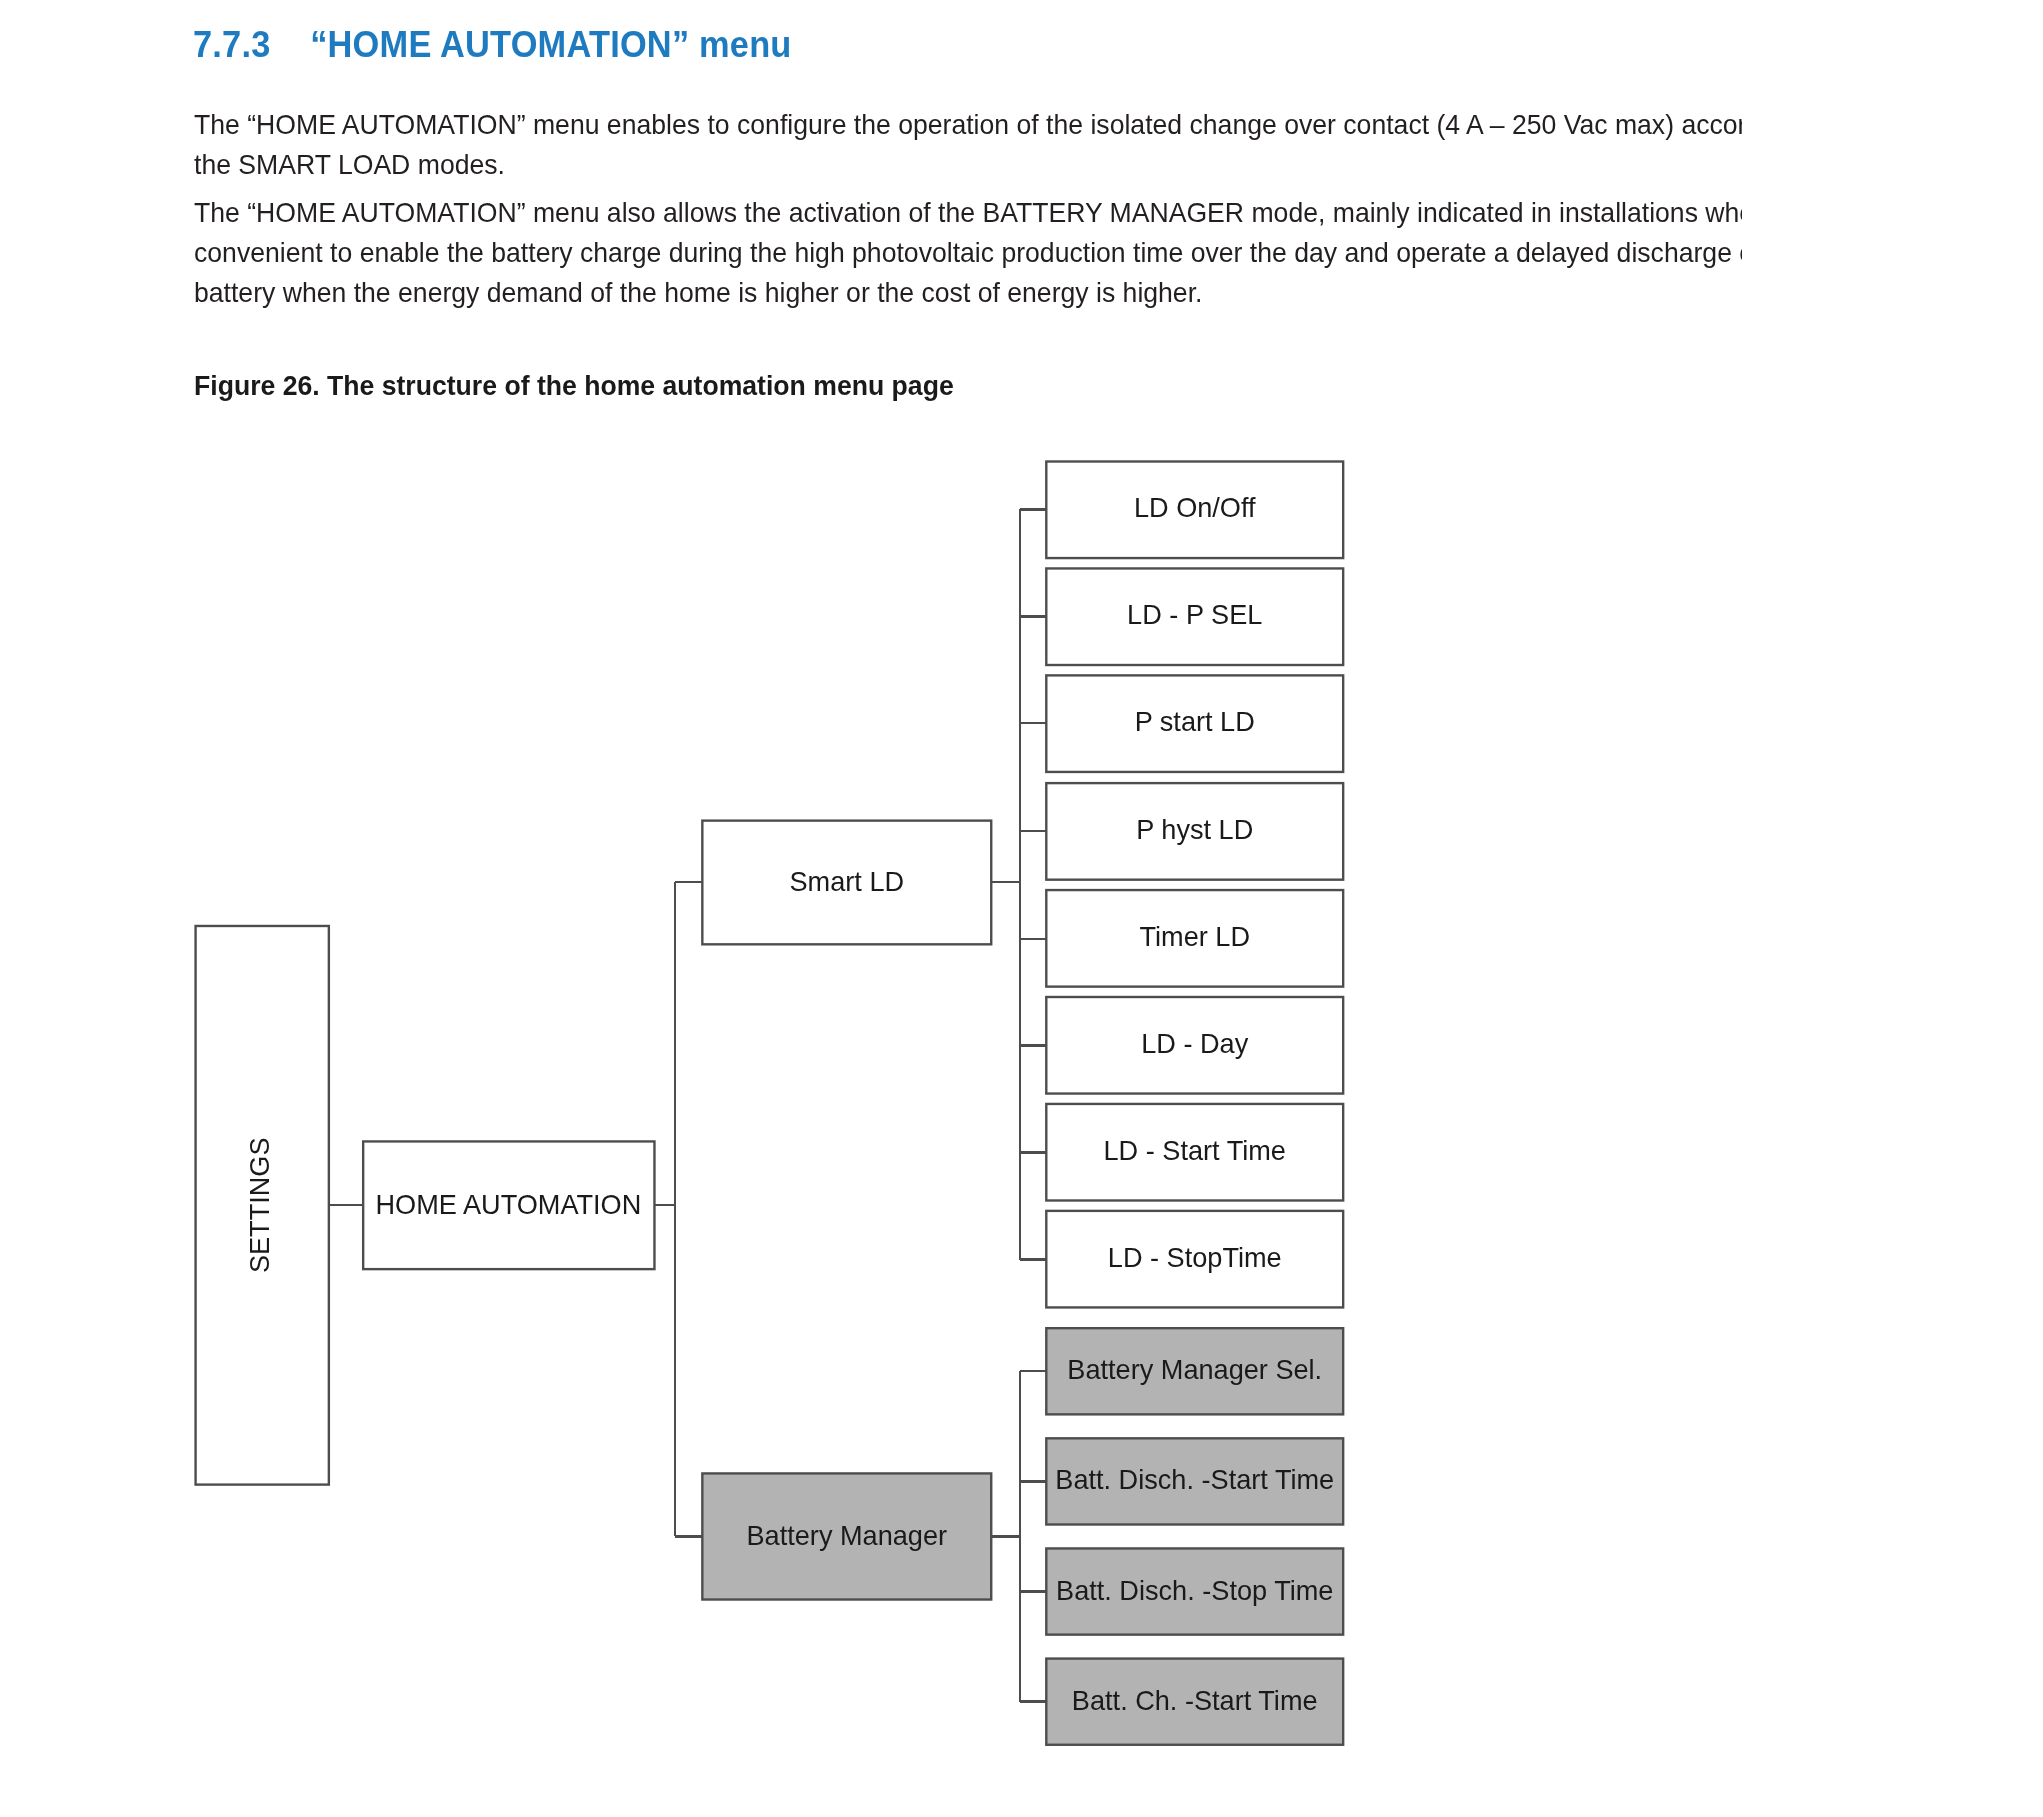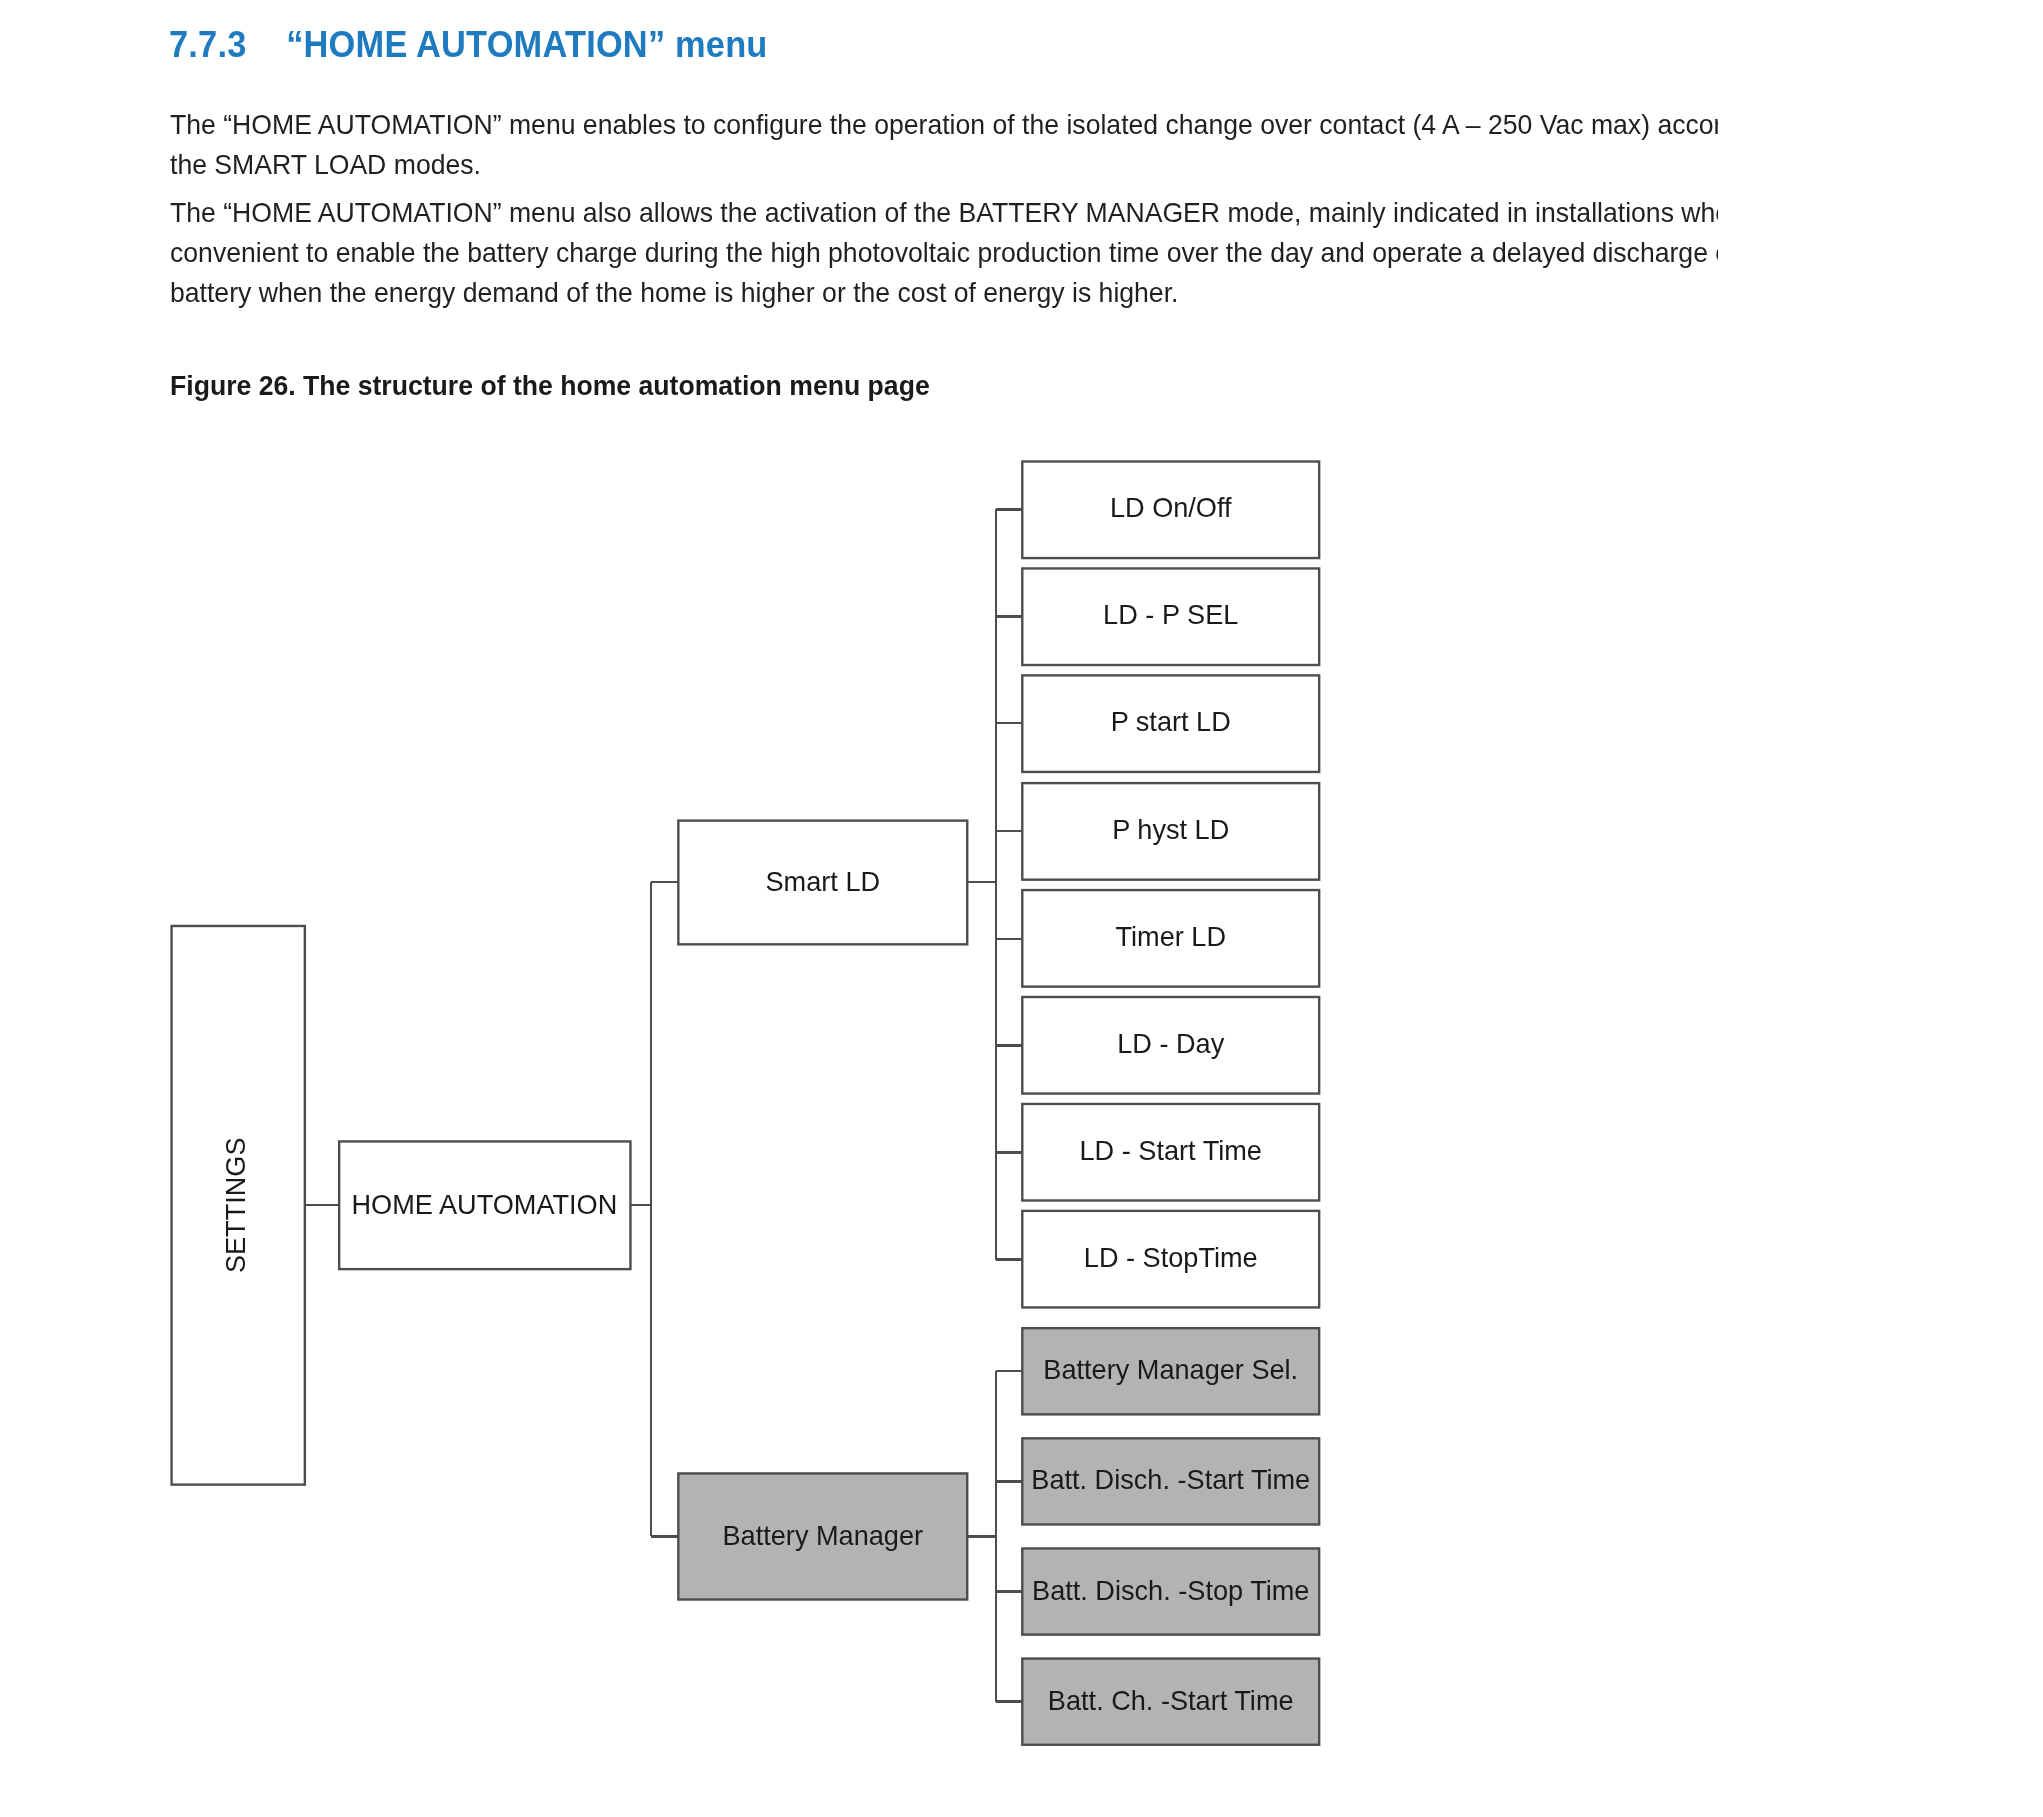--- a/index.html
+++ b/index.html
@@ -14,20 +14,21 @@
     font-family: "Liberation Sans", sans-serif;
     -webkit-font-smoothing: antialiased;
   }
 
   .page {
     position: absolute;
     inset: 0;
     width: 1718px;
     height: 1817px;
     overflow: hidden;
+    margin-left: 24px;
   }
 
   
   .section-heading {
     position: absolute;
     left: 169px;
     top: 22.3px;
     width: 1756px;
     color: #1f7bbf;
     font-weight: bold;

